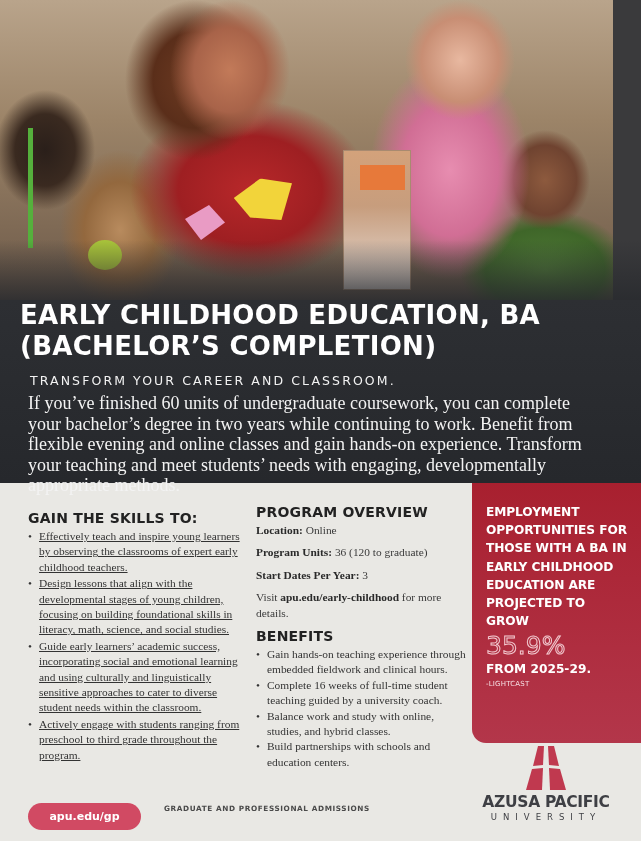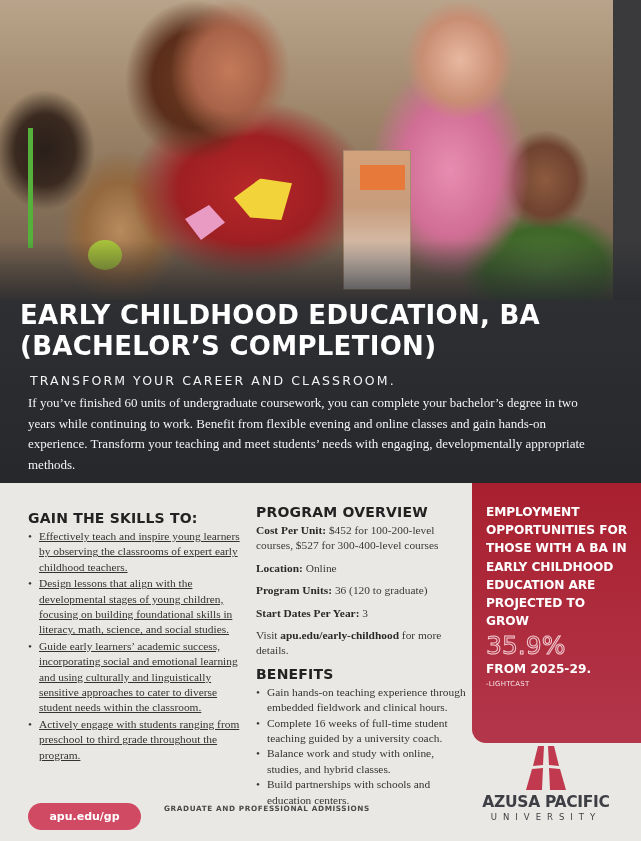--- a/index.html
+++ b/index.html
@@ -59,21 +59,21 @@
     position: absolute; left: 20px; top: 0px; width: 600px;
     font-family: "DejaVu Sans", sans-serif; font-weight: bold; font-size: 26px; line-height: 31px;
     letter-spacing: 0.3px; color: #fff;
   }
   .subtitle {
     position: absolute; left: 30px; top: 73px;
     font-family: "DejaVu Sans", sans-serif; font-size: 12.5px; letter-spacing: 2.1px; color: #f2f2f2;
   }
   .intro {
     position: absolute; left: 28px; top: 93px; width: 560px;
-    font-family: "Liberation Serif", serif; font-size: 13px; line-height: 20.5px; color: #f3f3f3;
+    font-family: "Liberation Serif", serif; font-size: 18px; line-height: 20.5px; color: #f3f3f3;
   }
 
   
   .col-left {
     position: absolute; left: 28px; top: 510px; width: 222px;
   }
   .col-mid {
     position: absolute; left: 256px; top: 504px; width: 214px;
   }
   h2.sec {
@@ -169,21 +169,20 @@
   <ul class="bullets">
     <li>Effectively teach and inspire young learners by observing the classrooms of expert early childhood teachers.</li>
     <li>Design lessons that align with the developmental stages of young children, focusing on building foundational skills in literacy, math, science, and social studies.</li>
     <li>Guide early learners’ academic success, incorporating social and emotional learning and using culturally and linguistically sensitive approaches to cater to diverse student needs within the classroom.</li>
     <li>Actively engage with students ranging from preschool to third grade throughout the program.</li>
   </ul>
 </section>
 
 <section class="col-mid">
   <h2 class="sec">PROGRAM OVERVIEW</h2>
-  <p class="kv"><b>Cost Per Unit:</b><span> $452 for 100-200-level courses, $527 for 300-400-level courses</span></p>
   <p class="kv"><b>Location:</b><span> Online</span></p>
   <p class="kv"><b>Program Units:</b><span> 36 (120 to graduate)</span></p>
   <p class="kv"><b>Start Dates Per Year:</b><span> 3</span></p>
   <p class="kv"><span>Visit </span><b>apu.edu/early-childhood</b><span> for more details.</span></p>
 
   <div class="benefits">
     <h2 class="sec">BENEFITS</h2>
     <ul class="bullets">
       <li>Gain hands-on teaching experience through embedded fieldwork and clinical hours.</li>
       <li>Complete 16 weeks of full-time student teaching guided by a university coach.</li>

